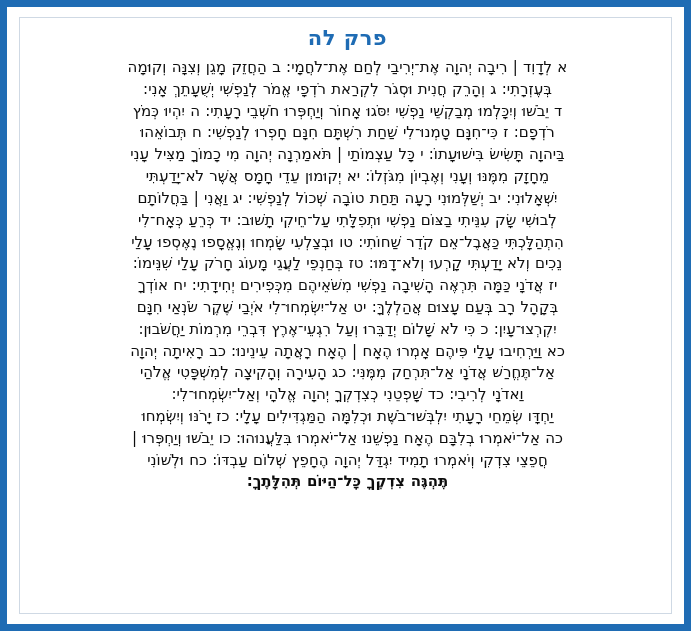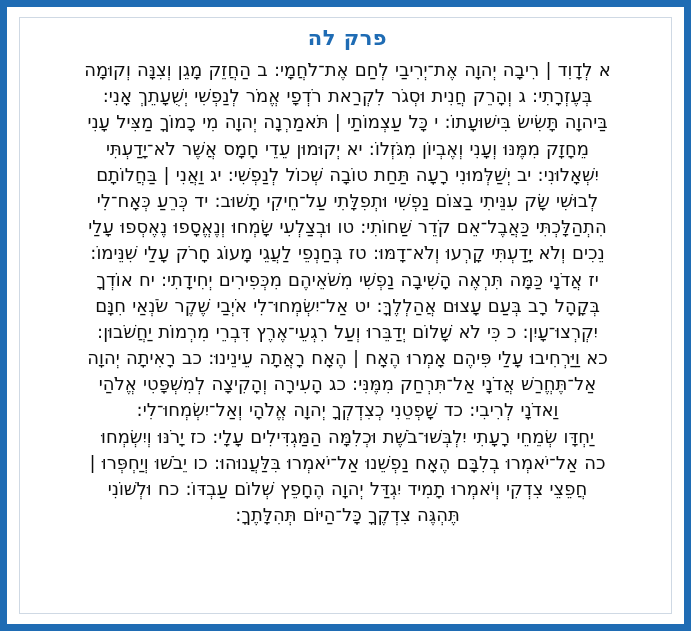--- a/index.html
+++ b/index.html
@@ -37,42 +37,45 @@
     font-size: 21px;
     direction: rtl;
     unicode-bidi: bidi-override;
     margin: 2px 0 7px 0;
     letter-spacing: 0.5px;
   }
   .body-text {
     direction: rtl;
     text-align: justify;
     text-align-last: center;
-    font-size: 18px;
+    font-size: 15px;
     line-height: 1.455;
     color: #0d0d0d;
     font-family: "DejaVu Sans", sans-serif;
     word-spacing: 0.5px;
   }
   .body-text .vline {
     display: block;
   }
   .last-line {
     text-align: center;
+    font-weight: bold;
   }
 </style>
 </head>
 <body>
 
 <div class="page">
   <div class="inner">
     <div class="chapter-title">פרק לה</div>
     <div class="body-text">
       <span class="vline">א לְדָוִד | רִיבָה יְהוָה אֶת־יְרִיבַי לְחַם אֶת־לֹחֲמָי: ב הַחֲזֵק מָגֵן וְצִנָּה וְקוּמָה</span>
       <span class="vline">בְּעֶזְרָתִי: ג וְהָרֵק חֲנִית וּסְגֹר לִקְרַאת רֹדְפָי אֱמֹר לְנַפְשִׁי יְשֻׁעָתֵךְ אָנִי:</span>
+      <span class="vline">ד יֵבֹשׁוּ וְיִכָּלְמוּ מְבַקְשֵׁי נַפְשִׁי יִסֹּגוּ אָחוֹר וְיַחְפְּרוּ חֹשְׁבֵי רָעָתִי: ה יִהְיוּ כְּמֹץ</span>
+      <span class="vline">רֹדְפָם: ז כִּי־חִנָּם טָמְנוּ־לִי שַׁחַת רִשְׁתָּם חִנָּם חָפְרוּ לְנַפְשִׁי: ח תְּבוֹאֵהוּ</span>
       <span class="vline">בַּיהוָה תָּשִׂישׂ בִּישׁוּעָתוֹ: י כָּל עַצְמוֹתַי | תֹּאמַרְנָה יְהוָה מִי כָמוֹךָ מַצִּיל עָנִי</span>
       <span class="vline">מֵחָזָק מִמֶּנּוּ וְעָנִי וְאֶבְיוֹן מִגֹּזְלוֹ: יא יְקוּמוּן עֵדֵי חָמָס אֲשֶׁר לֹא־יָדַעְתִּי</span>
       <span class="vline">יִשְׁאָלוּנִי: יב יְשַׁלְּמוּנִי רָעָה תַּחַת טוֹבָה שְׁכוֹל לְנַפְשִׁי: יג וַאֲנִי | בַּחֲלוֹתָם</span>
       <span class="vline">לְבוּשִׁי שָׂק עִנֵּיתִי בַצּוֹם נַפְשִׁי וּתְפִלָּתִי עַל־חֵיקִי תָשׁוּב: יד כְּרֵעַ כְּאָח־לִי</span>
       <span class="vline">הִתְהַלָּכְתִּי כַּאֲבֶל־אֵם קֹדֵר שַׁחוֹתִי: טו וּבְצַלְעִי שָׂמְחוּ וְנֶאֱסָפוּ נֶאֶסְפוּ עָלַי</span>
       <span class="vline">נֵכִים וְלֹא יָדַעְתִּי קָרְעוּ וְלֹא־דָמּוּ: טז בְּחַנְפֵי לַעֲגֵי מָעוֹג חָרֹק עָלַי שִׁנֵּימוֹ:</span>
       <span class="vline">יז אֲדֹנָי כַּמָּה תִּרְאֶה הָשִׁיבָה נַפְשִׁי מִשֹּׁאֵיהֶם מִכְּפִירִים יְחִידָתִי: יח אוֹדְךָ</span>
       <span class="vline">בְּקָהָל רָב בְּעַם עָצוּם אֲהַלְלֶךָּ: יט אַל־יִשְׂמְחוּ־לִי אֹיְבַי שֶׁקֶר שֹׂנְאַי חִנָּם</span>
       <span class="vline">יִקְרְצוּ־עָיִן: כ כִּי לֹא שָׁלוֹם יְדַבֵּרוּ וְעַל רִגְעֵי־אֶרֶץ דִּבְרֵי מִרְמוֹת יַחֲשֹׁבוּן:</span>
       <span class="vline">כא וַיַּרְחִיבוּ עָלַי פִּיהֶם אָמְרוּ הֶאָח | הֶאָח רָאֲתָה עֵינֵינוּ: כב רָאִיתָה יְהוָה</span>

